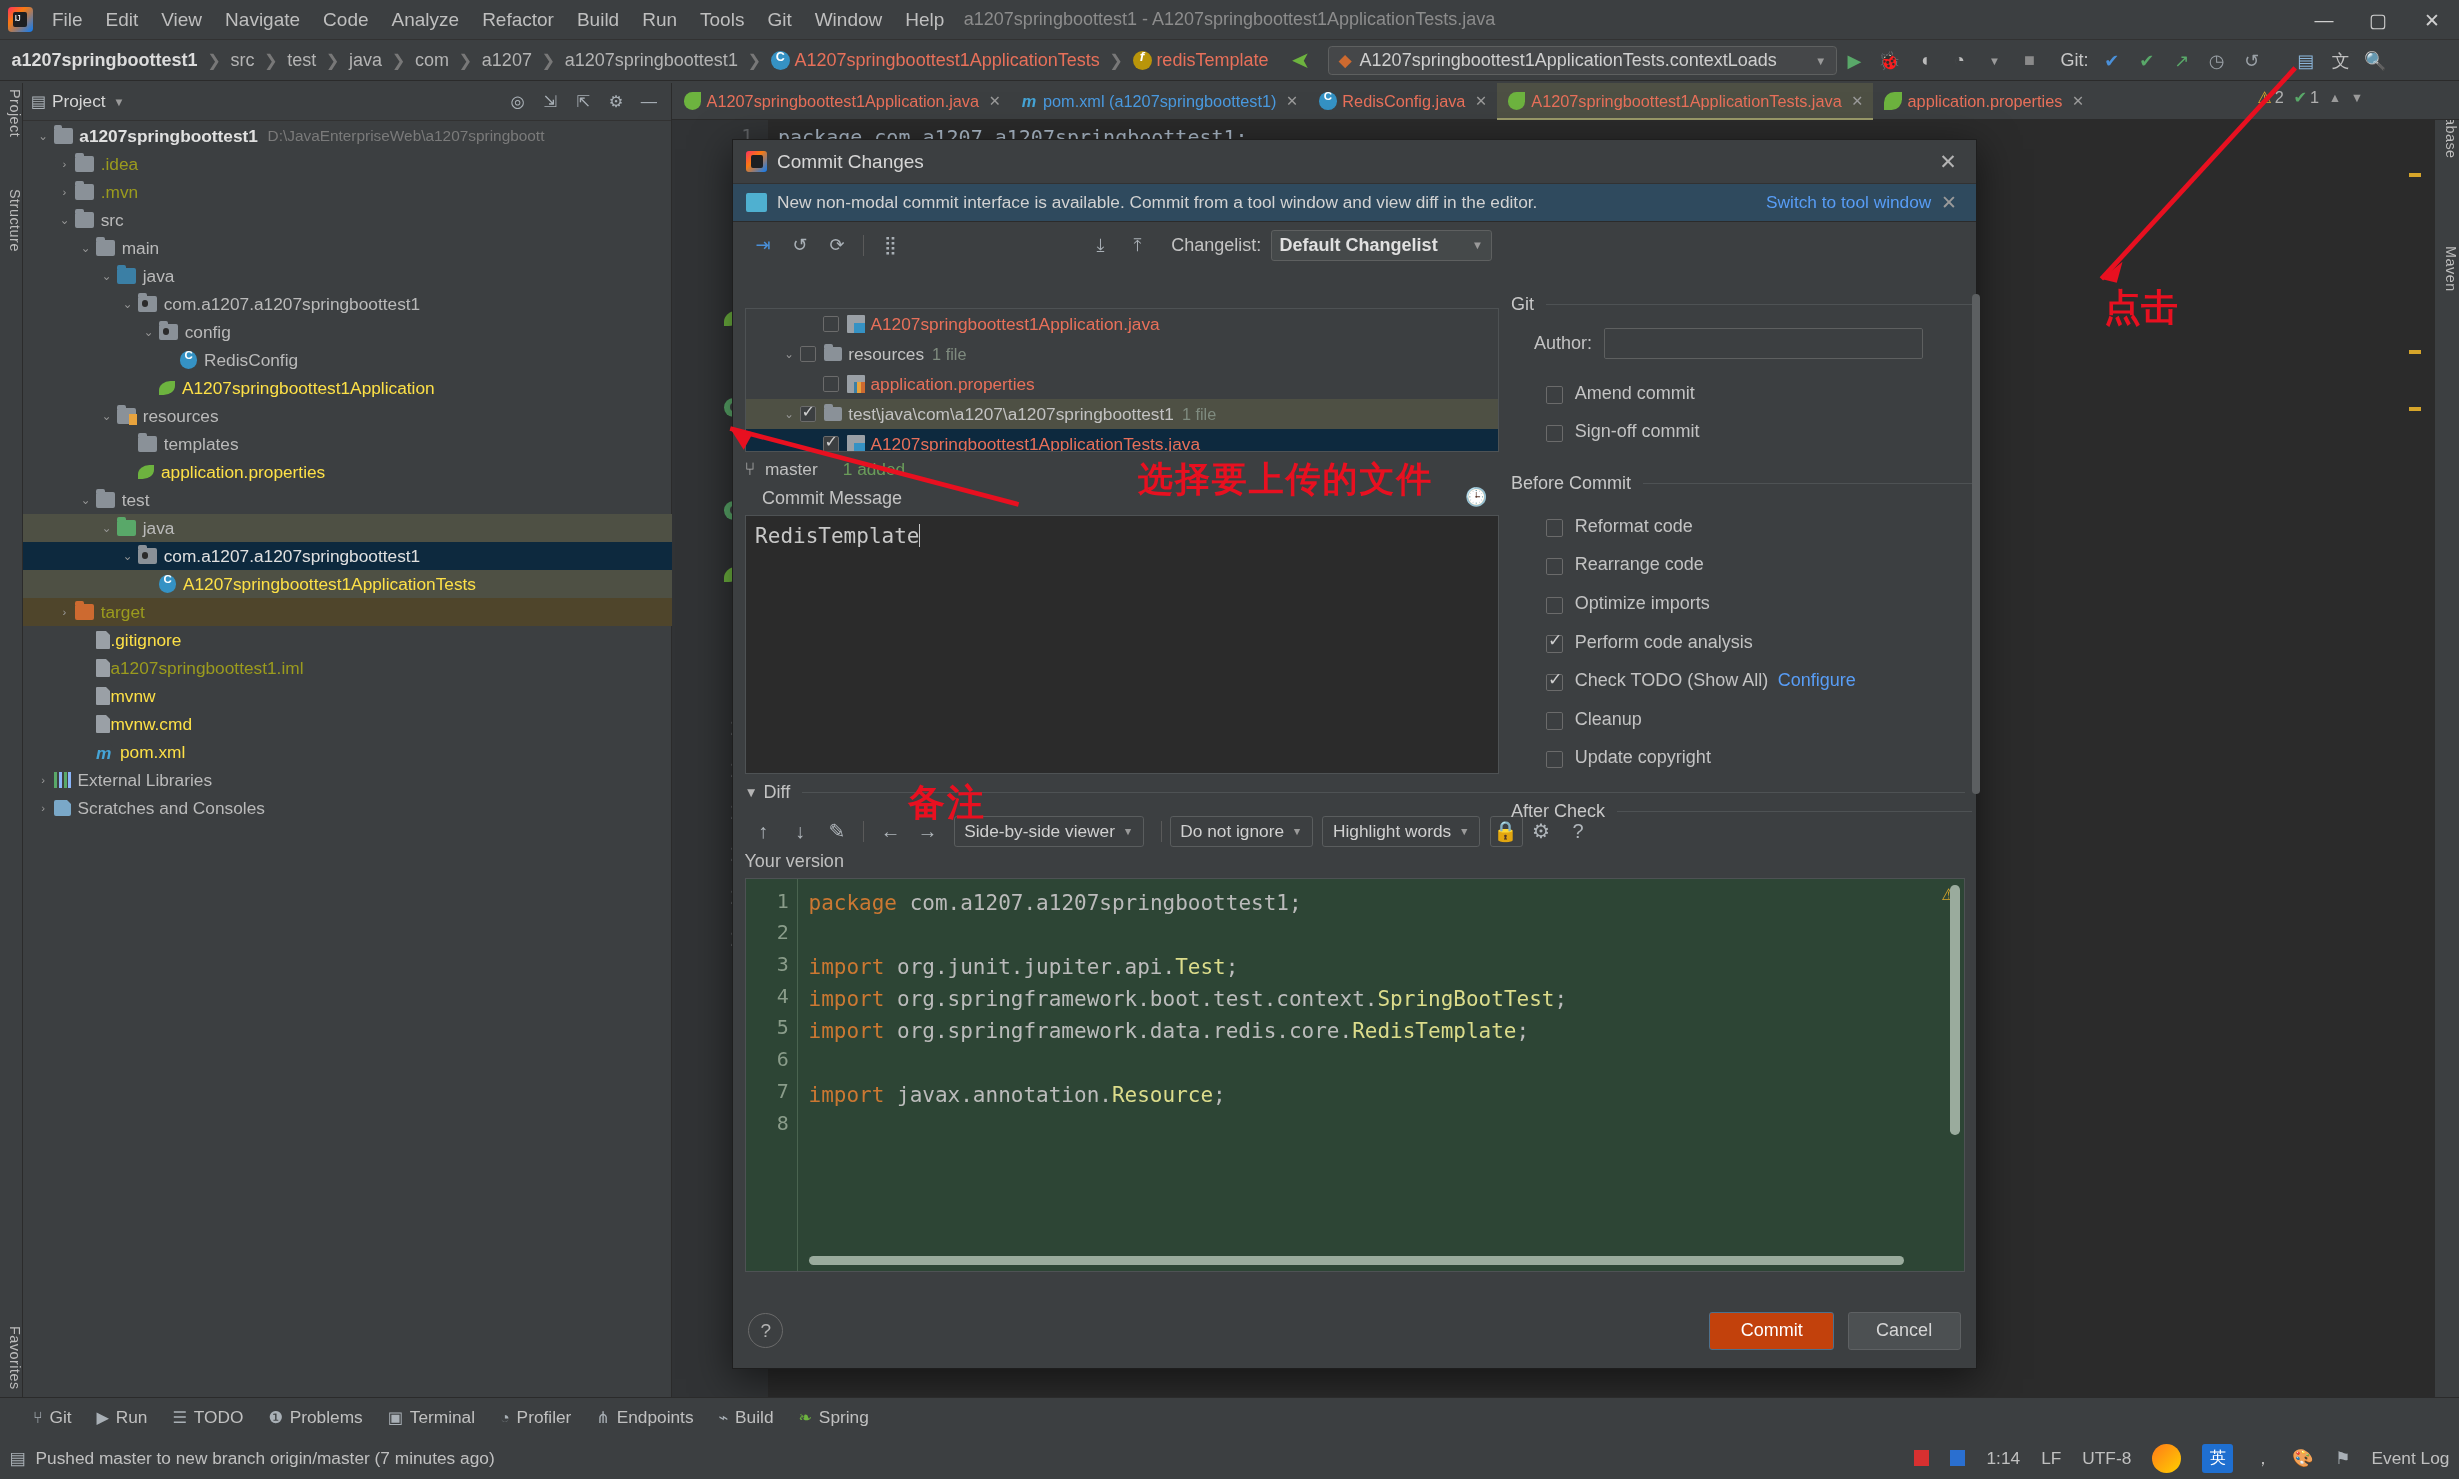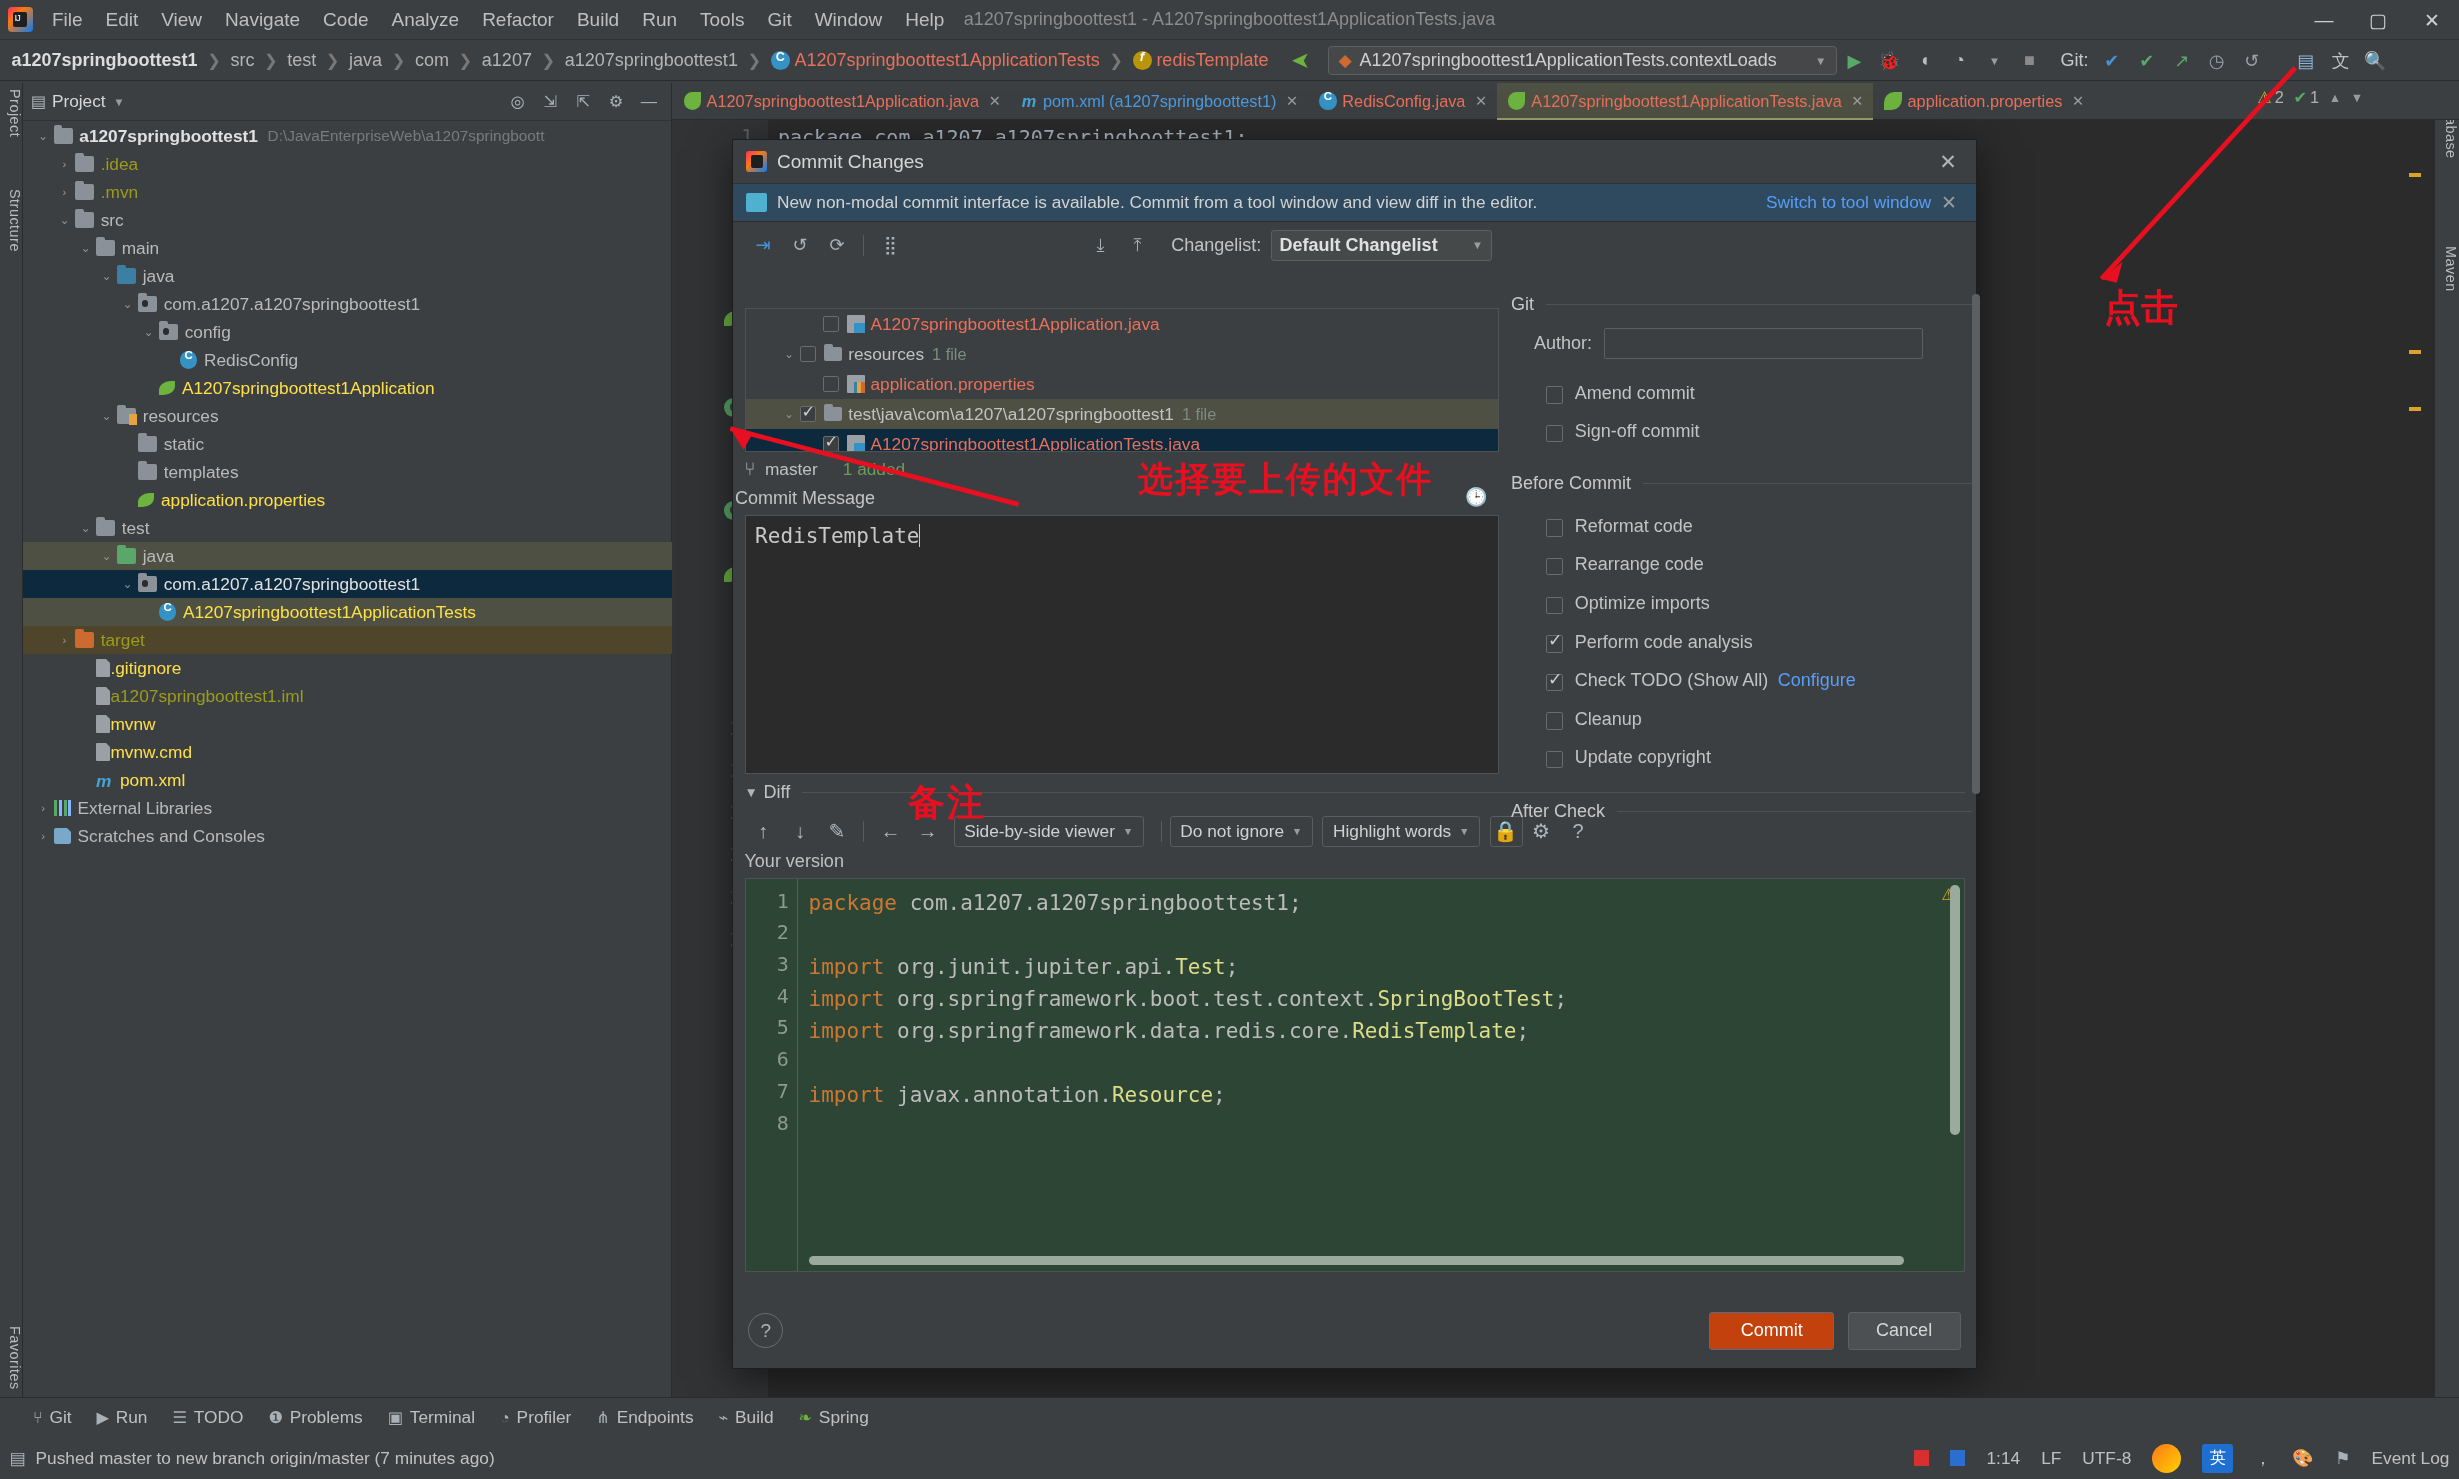--- a/index.html
+++ b/index.html
@@ -216,21 +216,21 @@
   .fi-prop::after{content:"";position:absolute;right:0;bottom:0;width:10.6px;height:10.6px;
                   background:linear-gradient(90deg,#3b7fa5 0 2.9px,#e8a33d 2.9px 6.7px,#cd6a30 6.7px 10.6px);}
   .fi-fold { background:#8a9198; border-radius:1.9px; width:18px; height:14.4px;}
   .fi-fold::before{content:"";position:absolute;left:0;top:-2.9px;width:8.6px;height:3.8px;background:#8a9198;border-radius:1.9px 1.9px 0 0;}
 
   #branchbar { position:absolute; left:11.5px; top:315px; width:754px; height:29px;
                display:flex; align-items:center; font-size:17.3px; }
   #branchbar .brn { color:#c0c0c0; margin-left:9.6px; }
   #branchbar .added { color:#6a9c5a; margin-left:25px; }
 
-  #msg-label { position:absolute; left:2px; top:348px; font-size:18px; color:#c3c3c3; }
+  #msg-label { position:absolute; left:29px; top:348px; font-size:18px; color:#c3c3c3; }
   #msg-clock { position:absolute; left:732px; top:346px; font-size:18px; color:#a5a5a5; }
   #msgbox { position:absolute; left:11.5px; top:375px; width:754px; height:259px;
             background:#2b2b2b; border:1px solid #4e5254; padding:7.7px 9.6px;
             font-family:"DejaVu Sans Mono", monospace; font-size:21px; color:#c8c8c8; }
   #msgbox .caret { display:inline-block; width:1px; height:23px; background:#c8c8c8; vertical-align:-3.8px; }
 
   #diff-header { position:absolute; left:11.5px; top:642px; width:1220px; display:flex; align-items:center; }
   #diff-header .dh-tri { color:#b4b4b4; font-size:13.4px; margin-right:5.8px; }
   #diff-header .dh-text { font-size:18px; color:#c3c3c3; margin-right:11.5px; }
   #diff-header .dh-line { flex:1; height:1px; background:#4e5254; }
@@ -453,25 +453,20 @@
       </div>
       <div class="trow" style="padding-left: 115px;">
         <span class="tw"></span>
         <span class="leaf" style="margin-right: 6.7px;"></span>
         <span class="tname salmon">A1207springboottest1Application</span>
       </div>
       <div class="trow" style="padding-left: 73px;">
         <span class="tw">⌄</span>
         <span class="ticon f-res"></span>
         <span class="tname">resources</span>
-      </div>
-      <div class="trow" style="padding-left: 94px;">
-        <span class="tw"></span>
-        <span class="ticon f-grey"></span>
-        <span class="tname">static</span>
       </div>
       <div class="trow" style="padding-left: 94px;">
         <span class="tw"></span>
         <span class="ticon f-grey"></span>
         <span class="tname">templates</span>
       </div>
       <div class="trow" style="padding-left: 94px;">
         <span class="tw"></span>
         <span class="leaf" style="margin-right: 6.7px;"></span>
         <span class="tname salmon">application.properties</span>

